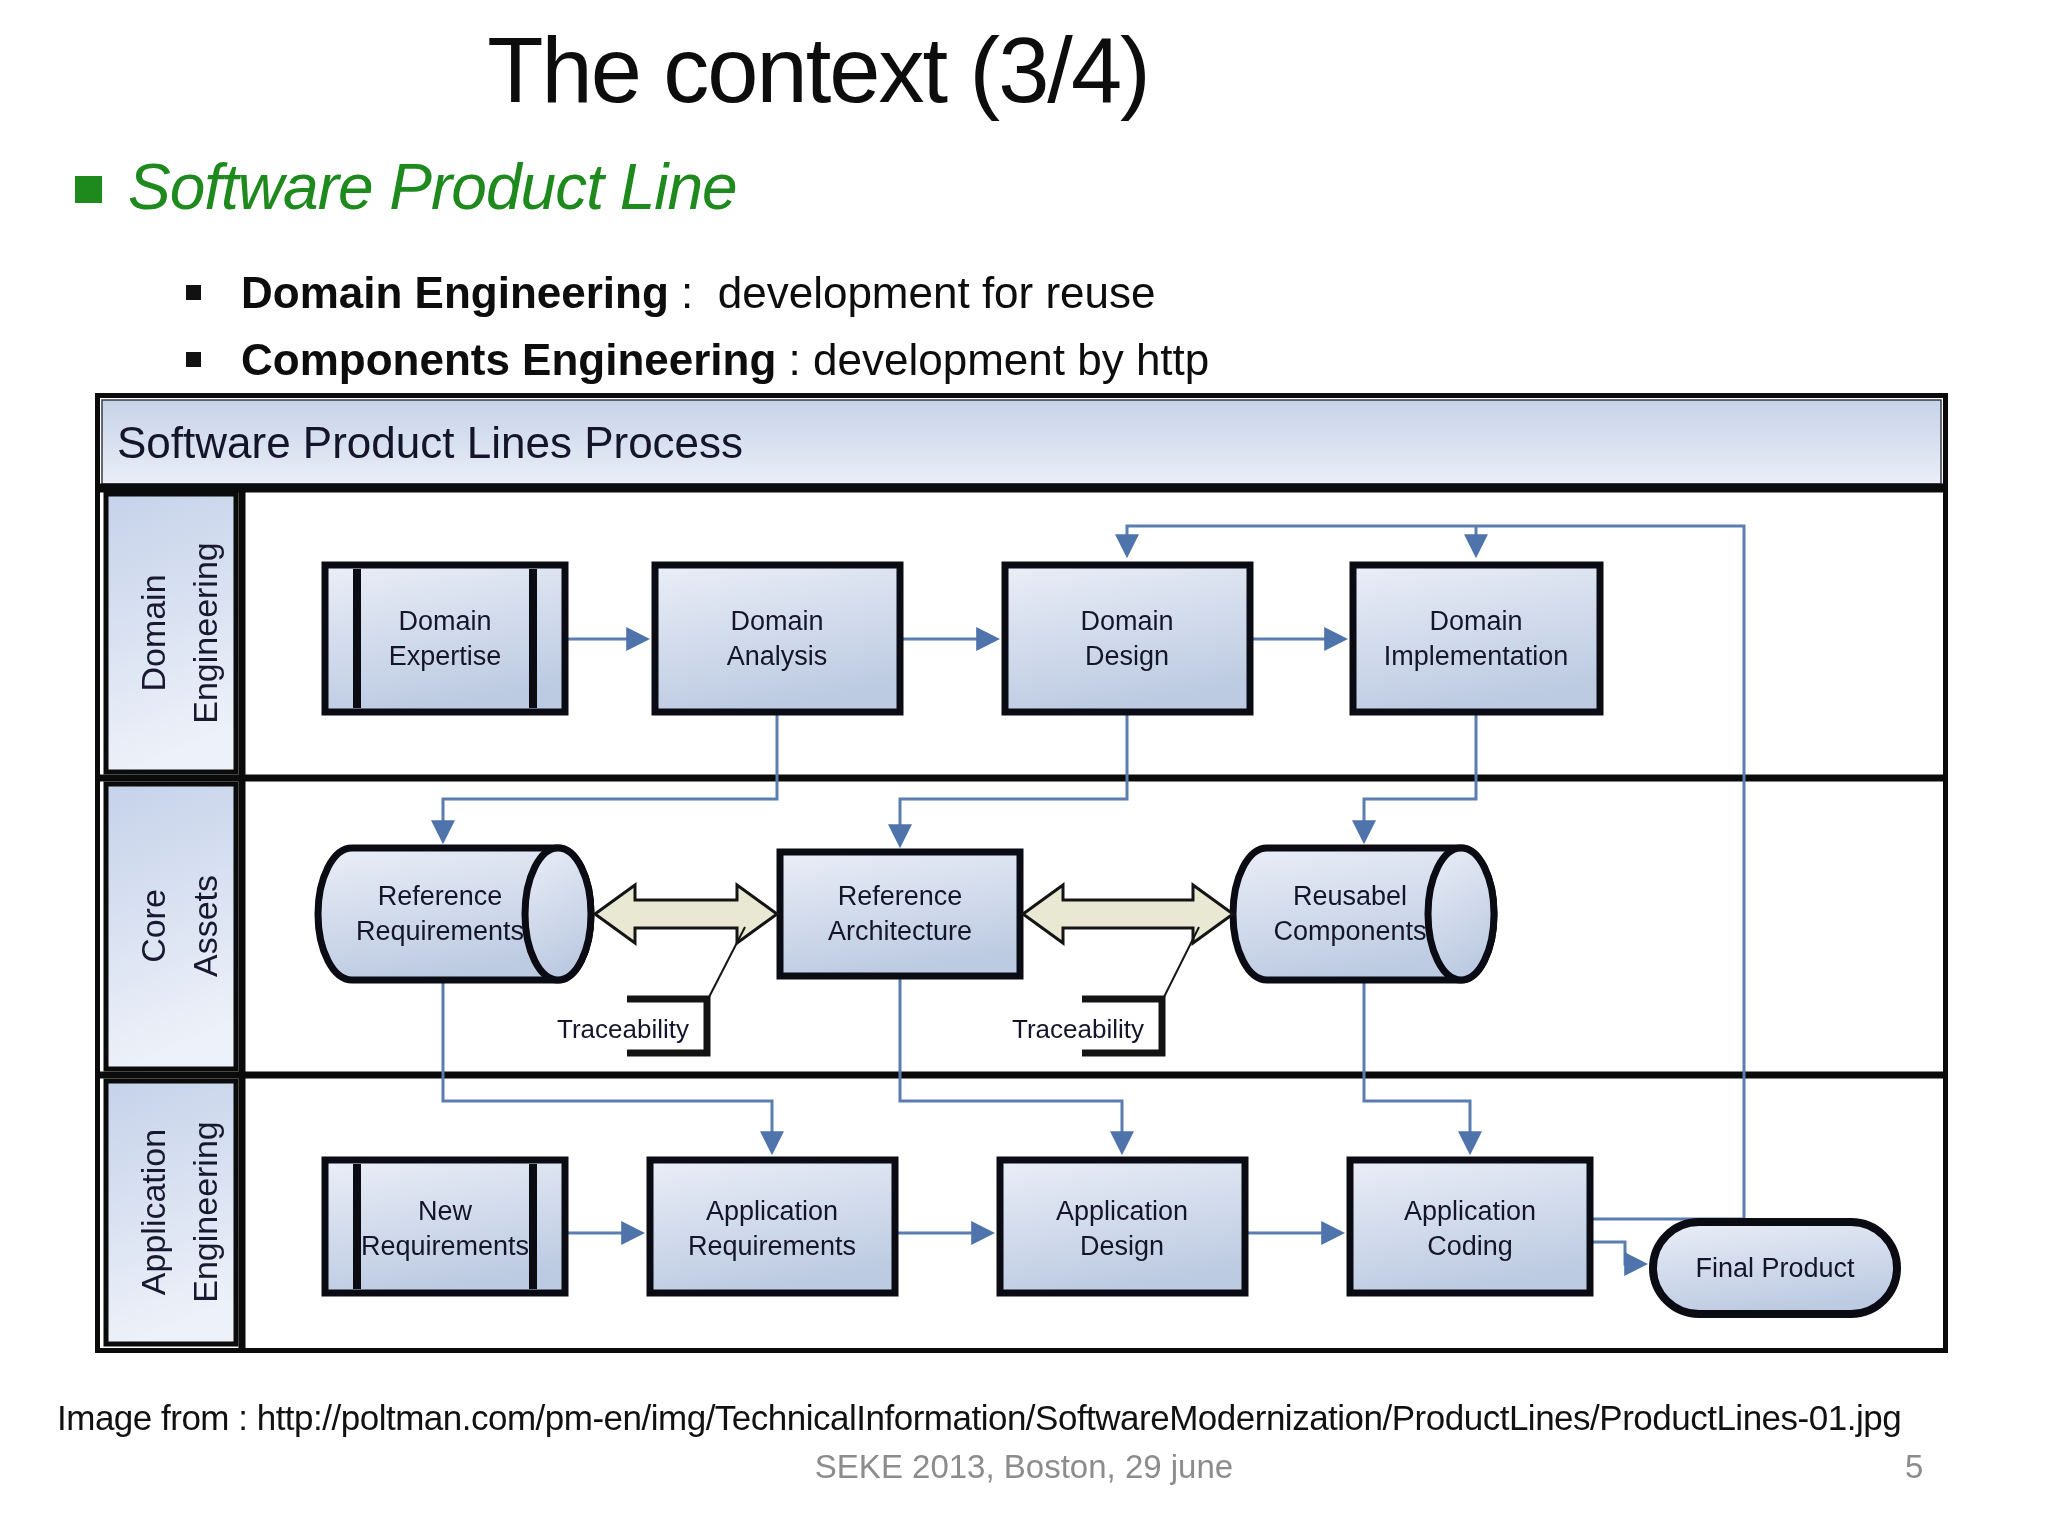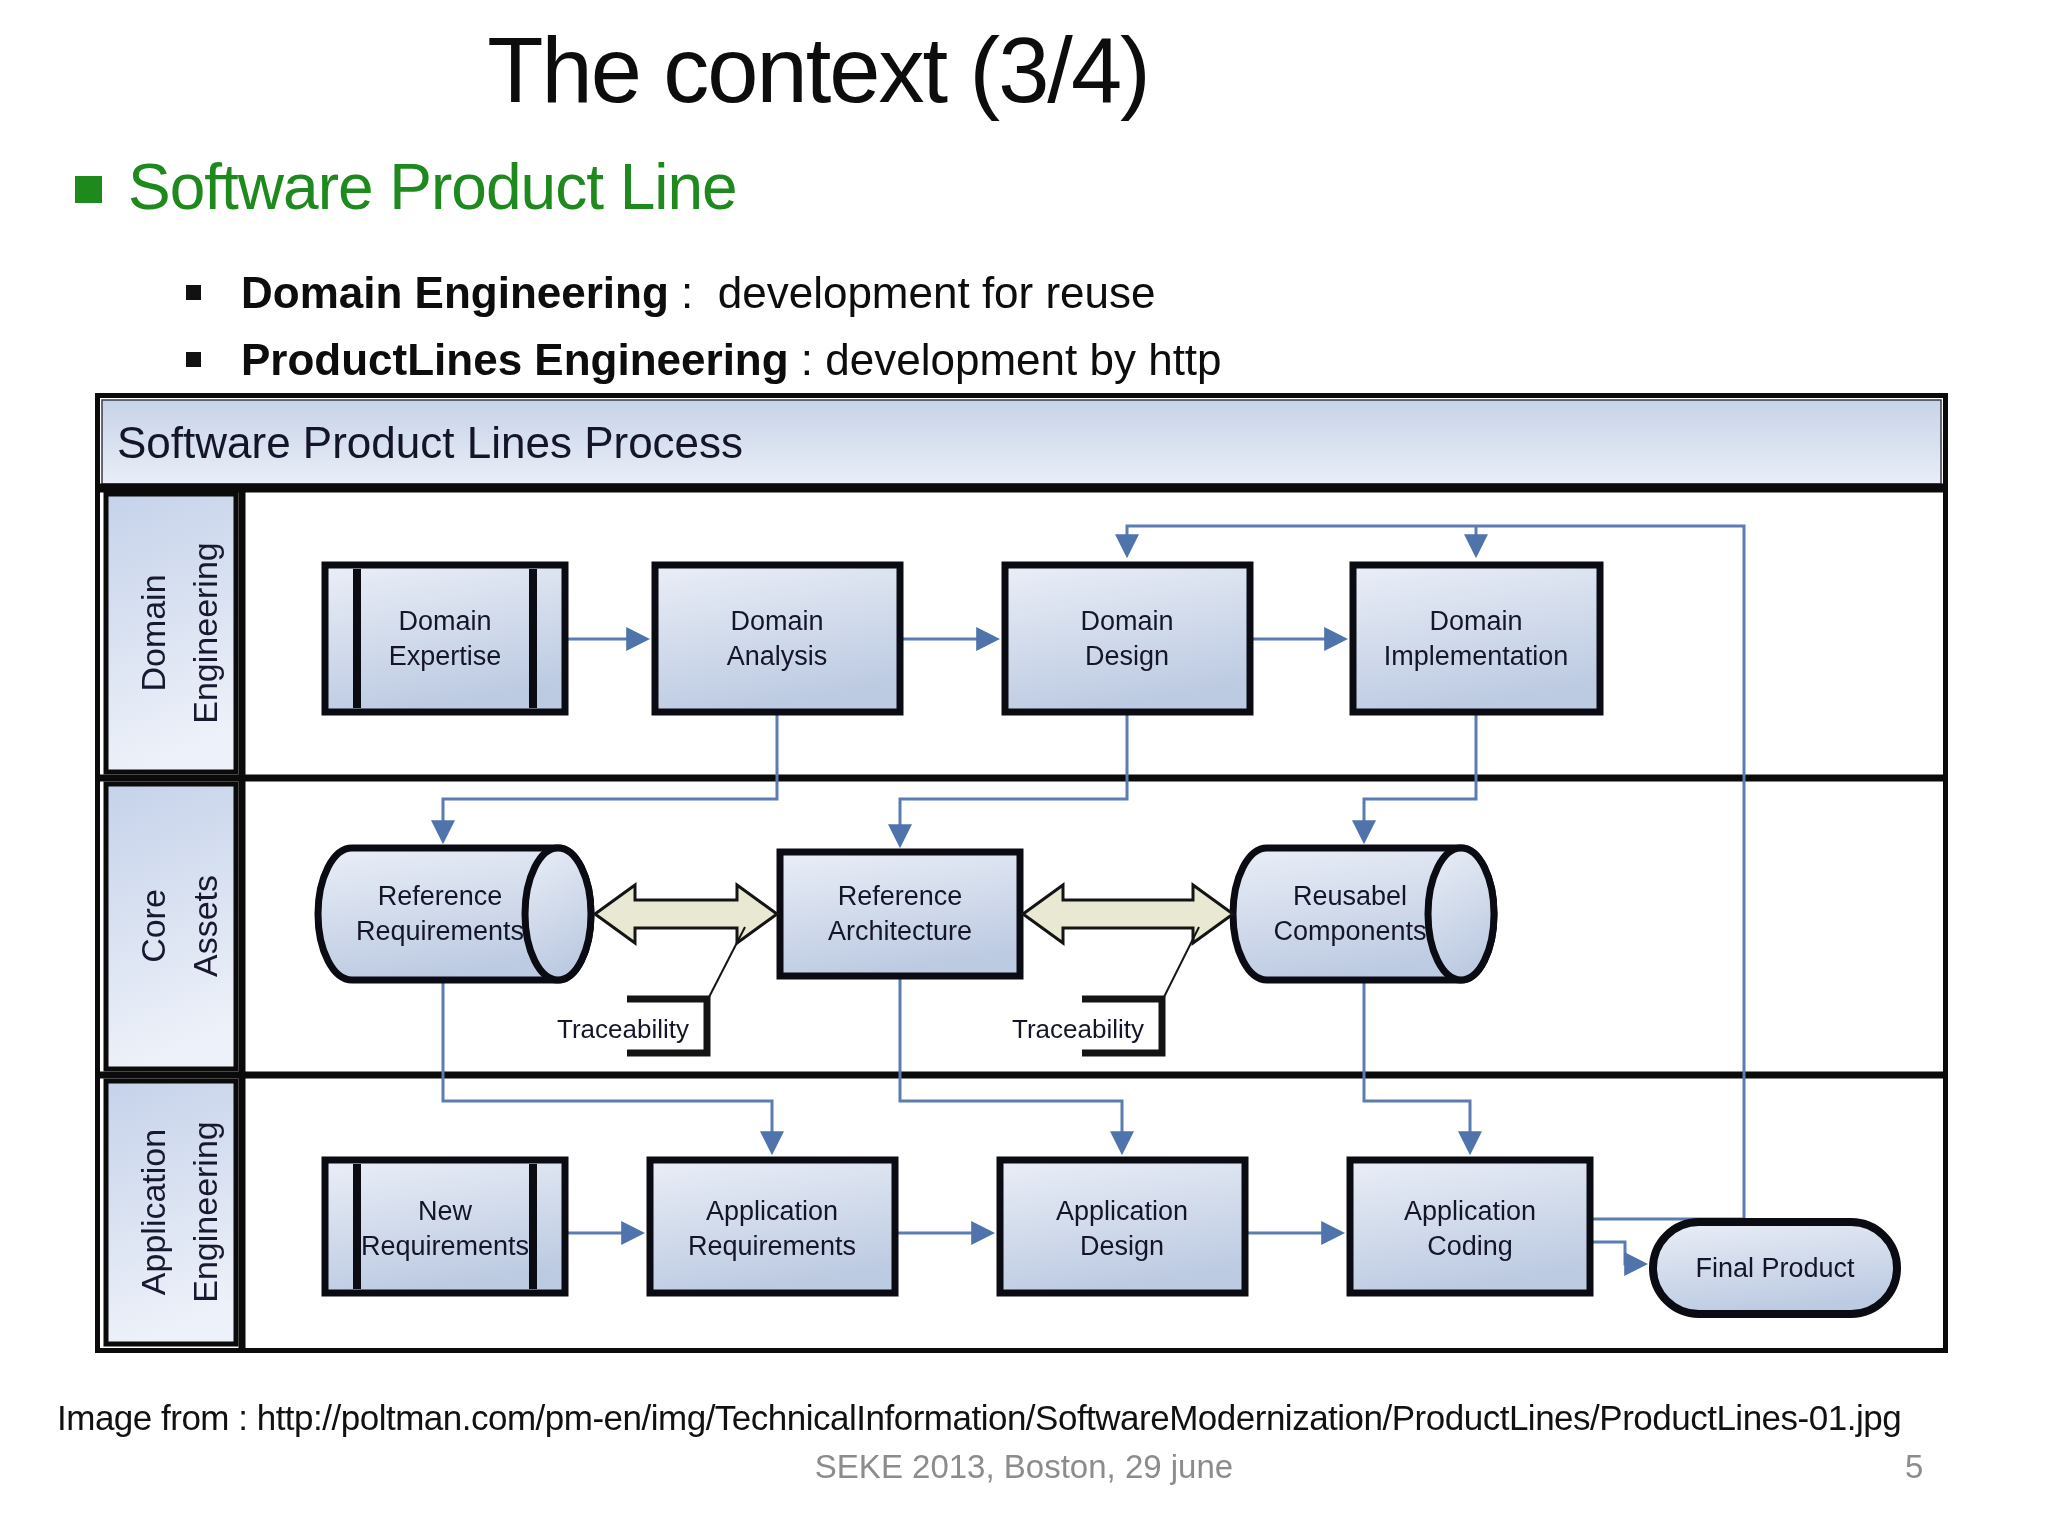--- a/index.html
+++ b/index.html
@@ -11,21 +11,21 @@
     position:absolute;top:18px;left:0;width:1636px;text-align:center;
     font-size:92px;color:#0d0d0d;letter-spacing:-2px;
   }
   .bullet-row{
     position:absolute;top:150px;left:75px;display:flex;align-items:flex-start;
   }
   .bullet-square{
     width:27px;height:27px;background:#1e8a1e;margin-top:26px;margin-right:26px;flex:none;
   }
   .bullet-text{
-    font-size:64px;color:#1e8a1e;letter-spacing:-1px;
+    font-size:64px;color:#1e8a1e;letter-spacing:-1px;font-style:italic;
   }
   .sub-bullets{position:absolute;top:268px;left:186px;}
   .sub-bullet{display:flex;align-items:flex-start;margin-bottom:17px;}
   .sub-square{
     width:15px;height:15px;background:#111;margin-top:17px;margin-right:40px;flex:none;
   }
   .sub-text{font-size:44px;color:#0d0d0d;white-space:pre-wrap;}
   .sub-text b{font-weight:bold;}
   .diagram-wrap{position:absolute;left:95px;top:393px;width:2045px;height:962px;}
   .caption{
@@ -51,21 +51,21 @@
   <div class="bullet-text">Software Product Line</div>
 </div>
 
 <div class="sub-bullets">
   <div class="sub-bullet">
     <div class="sub-square"></div>
     <div class="sub-text"><b>Domain Engineering</b><span> :  development for reuse</span></div>
   </div>
   <div class="sub-bullet">
     <div class="sub-square"></div>
-    <div class="sub-text"><b>ProductLines Engineering</b><span> : development by http</span></div>
+    <div class="sub-text"><b>Components Engineering</b><span> : development by http</span></div>
   </div>
 </div>
 
 <div class="diagram-wrap">
 <svg width="1853" height="962" viewBox="0 0 1853 962" xmlns="http://www.w3.org/2000/svg">
   <defs>
     <linearGradient id="hdrGrad" x1="0" y1="0" x2="0" y2="1">
       <stop offset="0" stop-color="#c7d3e8"></stop>
           <stop offset="1" stop-color="#e9eef7"></stop>
     </linearGradient>

